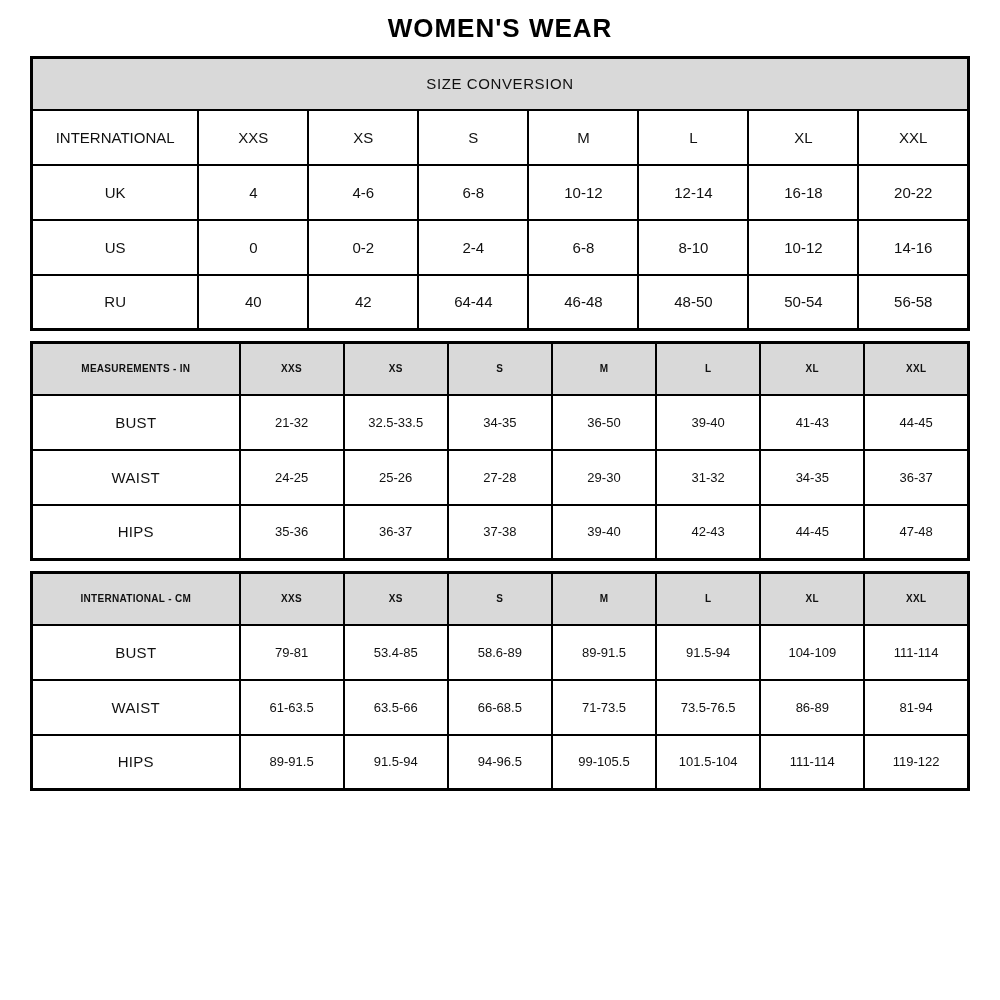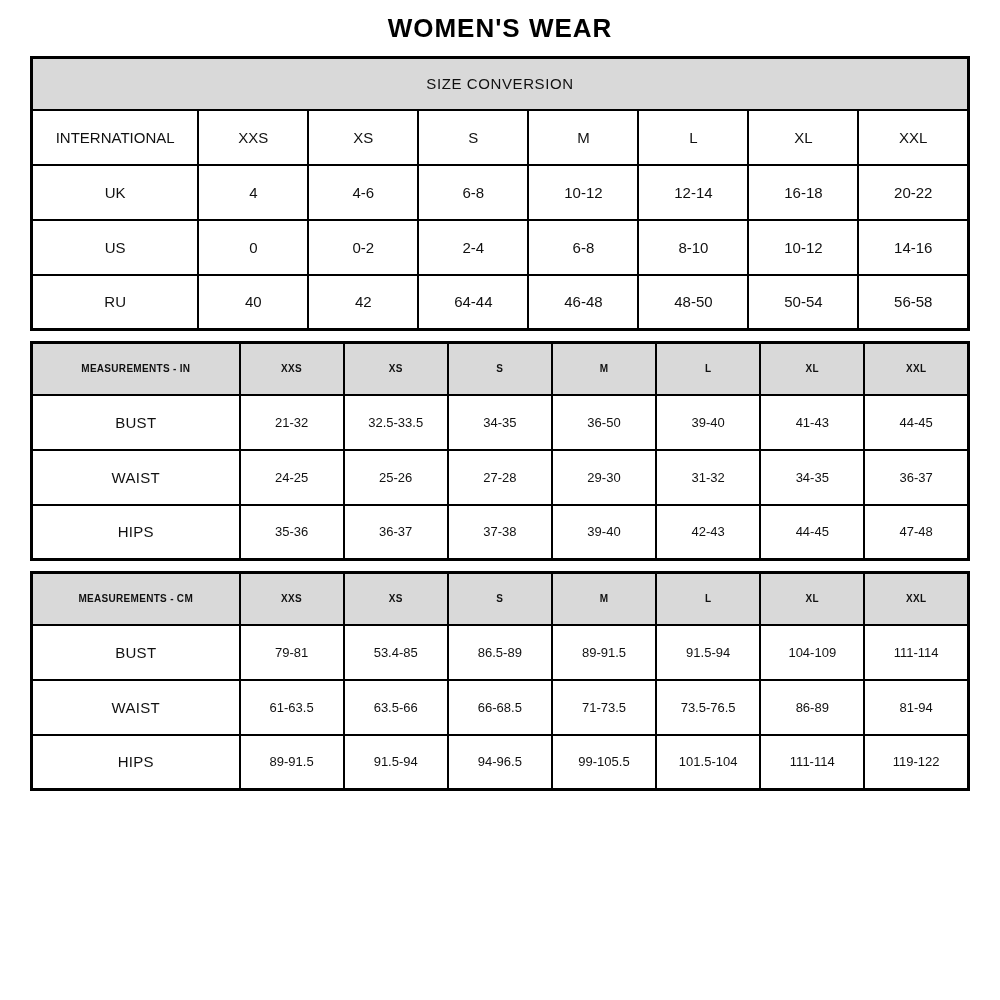--- a/index.html
+++ b/index.html
@@ -204,34 +204,34 @@
         <col>
         <col>
         <col>
         <col>
         <col>
         <col>
         <col>
       </colgroup>
   <tbody>
         <tr class="header-row">
-          <td class="row-label">MEASUREMENTS - CM</td>
+          <td class="row-label">INTERNATIONAL - CM</td>
           <td>XXS</td>
           <td>XS</td>
           <td>S</td>
           <td>M</td>
           <td>L</td>
           <td>XL</td>
           <td>XXL</td>
         </tr>
         <tr class="data-row">
           <td class="row-label">BUST</td>
           <td>79-81</td>
           <td>53.4-85</td>
-          <td>86.5-89</td>
+          <td>58.6-89</td>
           <td>89-91.5</td>
           <td>91.5-94</td>
           <td>104-109</td>
           <td>111-114</td>
         </tr>
         <tr class="data-row">
           <td class="row-label">WAIST</td>
           <td>61-63.5</td>
           <td>63.5-66</td>
           <td>66-68.5</td>

